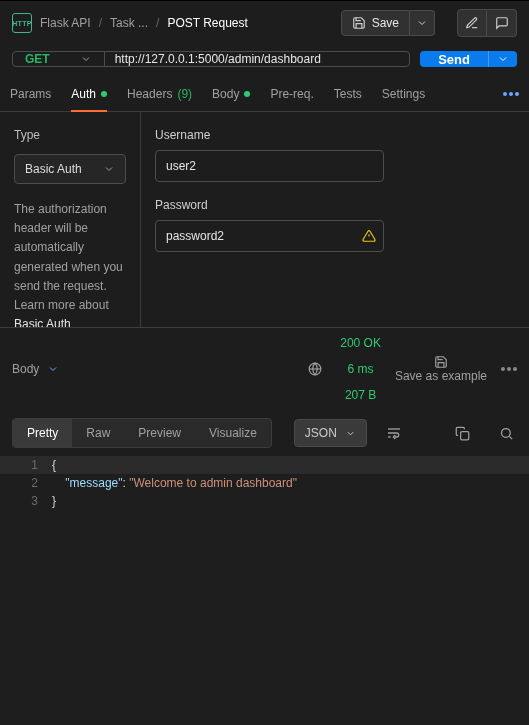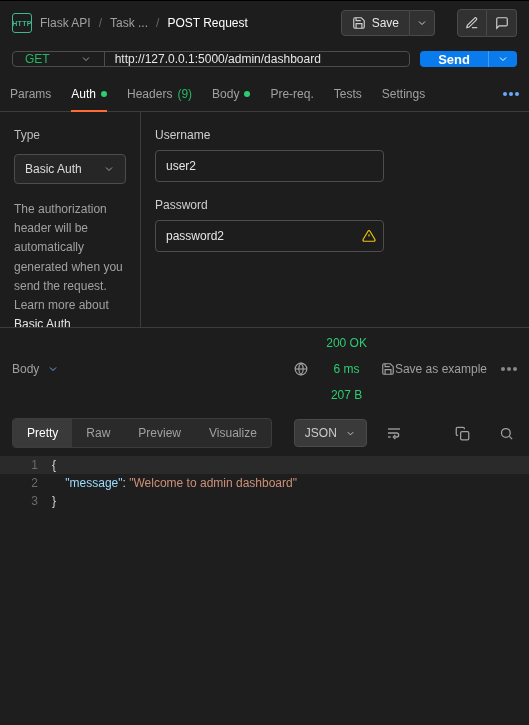--- a/index.html
+++ b/index.html
@@ -34,21 +34,21 @@
   .http-icon{display:flex;align-items:center;justify-content:center;width:20px;height:20px;border:1px solid #3fb68b;border-radius:3px;color:#3fb68b;font-size:7px;font-weight:700;letter-spacing:.3px;}
   .btn{display:flex;align-items:center;gap:6px;background:var(--bg3);border:1px solid var(--border2);border-radius:4px;padding:5px 10px;color:var(--text);cursor:pointer;}
   .btn-icon{display:flex;align-items:center;justify-content:center;background:var(--bg3);border:1px solid var(--border2);border-radius:4px;width:30px;height:28px;color:var(--text-dim);cursor:pointer;}
   .btn-group{display:flex;}
   .btn-group>*{border-radius:0;}
   .btn-group>*:first-child{border-top-left-radius:4px;border-bottom-left-radius:4px;}
   .btn-group>*:last-child{border-top-right-radius:4px;border-bottom-right-radius:4px;border-left:none;}
   
   .url-row{display:flex;gap:10px;padding:6px 12px 10px;background:#1d1d1d;align-items:stretch;}
   .url-box{display:flex;flex:1;border:1px solid #4d4d4d;border-radius:4px;background:#1d1d1d;overflow:hidden;}
-  .method{display:flex;align-items:center;gap:30px;padding:0 12px;border-right:1px solid #4d4d4d;color:var(--green);font-weight:400;cursor:pointer;font-size:12px;}
+  .method{display:flex;align-items:center;gap:30px;padding:0 12px;border-right:1px solid #4d4d4d;color:var(--green);font-weight:700;cursor:pointer;font-size:12px;}
   .url-input{flex:1;background:transparent;border:0;outline:0;color:var(--text);padding:0 10px;font-size:12px;}
   .send-group{display:flex;}
   .send-btn{background:var(--blue-btn);color:#fff;font-weight:600;border:0;padding:0 18px;border-radius:4px 0 0 4px;cursor:pointer;font-size:13px;}
   .send-caret{background:var(--blue-btn);color:#fff;border:0;border-left:1px solid rgba(255,255,255,.25);padding:0 8px;border-radius:0 4px 4px 0;cursor:pointer;display:flex;align-items:center;}
   
   .tabs{display:flex;align-items:center;gap:20px;padding:4px 10px;background:#1d1d1d;border-bottom:1px solid var(--border);}
   .tab{color:var(--text-dim);padding:6px 0;cursor:pointer;position:relative;display:flex;align-items:center;gap:5px;}
   .tab.active{color:#fff;}
   .tab.active::after{content:"";position:absolute;left:0;right:0;bottom:-5px;height:2px;background:var(--orange);}
   .dot{width:6px;height:6px;border-radius:50%;background:var(--dot);display:inline-block;}
@@ -68,21 +68,21 @@
   .auth-right{flex:1;padding:16px 14px;display:flex;flex-direction:column;gap:16px;}
   .field label{display:block;margin-bottom:8px;color:#cfcfcf;}
   .inp-wrap{position:relative;width:229px;}
   .inp{width:100%;background:#1d1d1d;border:1px solid #4d4d4d;border-radius:4px;padding:8px 10px;color:var(--text);outline:0;}
   .warn{position:absolute;right:8px;top:50%;transform:translateY(-50%);color:var(--yellow);}
   
   .resp-hdr{display:flex;align-items:center;gap:14px;padding:8px 12px;border-top:1px solid var(--border);background:#1d1d1d;}
   .resp-hdr .left{display:flex;align-items:center;gap:8px;color:var(--text-dim);cursor:pointer;}
   .status{display:flex;align-items:center;gap:12px;flex-direction:column;}
   .ok{color:#2ecc71;}
-  .link-btn{display:flex;align-items:center;gap:0;color:var(--text-dim);cursor:pointer;}
+  .link-btn{display:flex;align-items:center;gap:0;color:var(--text-dim);cursor:pointer;flex-direction:column;}
   .icbtn{color:var(--text-dim);cursor:pointer;display:flex;align-items:center;justify-content:center;width:22px;height:22px;}
   
   .view-row{display:flex;align-items:center;gap:16px;padding:8px 12px;background:#1d1d1d;}
   .view-tabs{display:flex;background:#2a2a2a;border:1px solid var(--border);border-radius:4px;overflow:hidden;}
   .vtab{padding:7px 14px;color:var(--text-dim);cursor:pointer;}
   .vtab.active{background:#3a3a3a;color:#fff;}
   .json-sel{display:flex;align-items:center;gap:8px;background:#3a3a3a;border:1px solid var(--border2);border-radius:4px;padding:6px 10px;color:#ccc;cursor:pointer;margin-left:6px;}
   .icon-row{display:flex;gap:22px;margin-left:auto;}
   
   .code{background:#1e1e1e;font-family:Menlo,Consolas,monospace;font-size:12px;flex:0 0 auto;}

